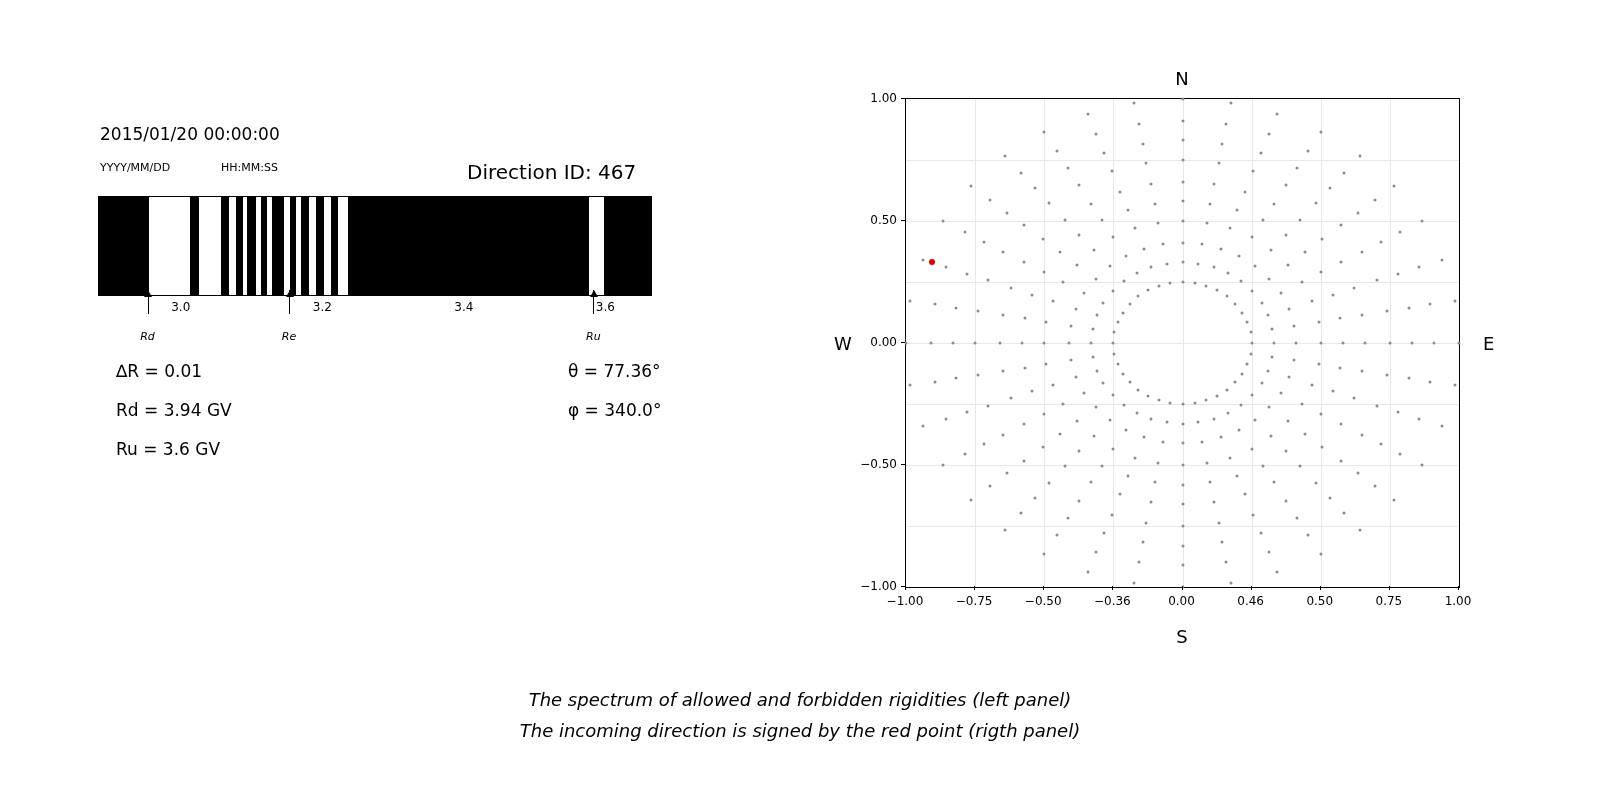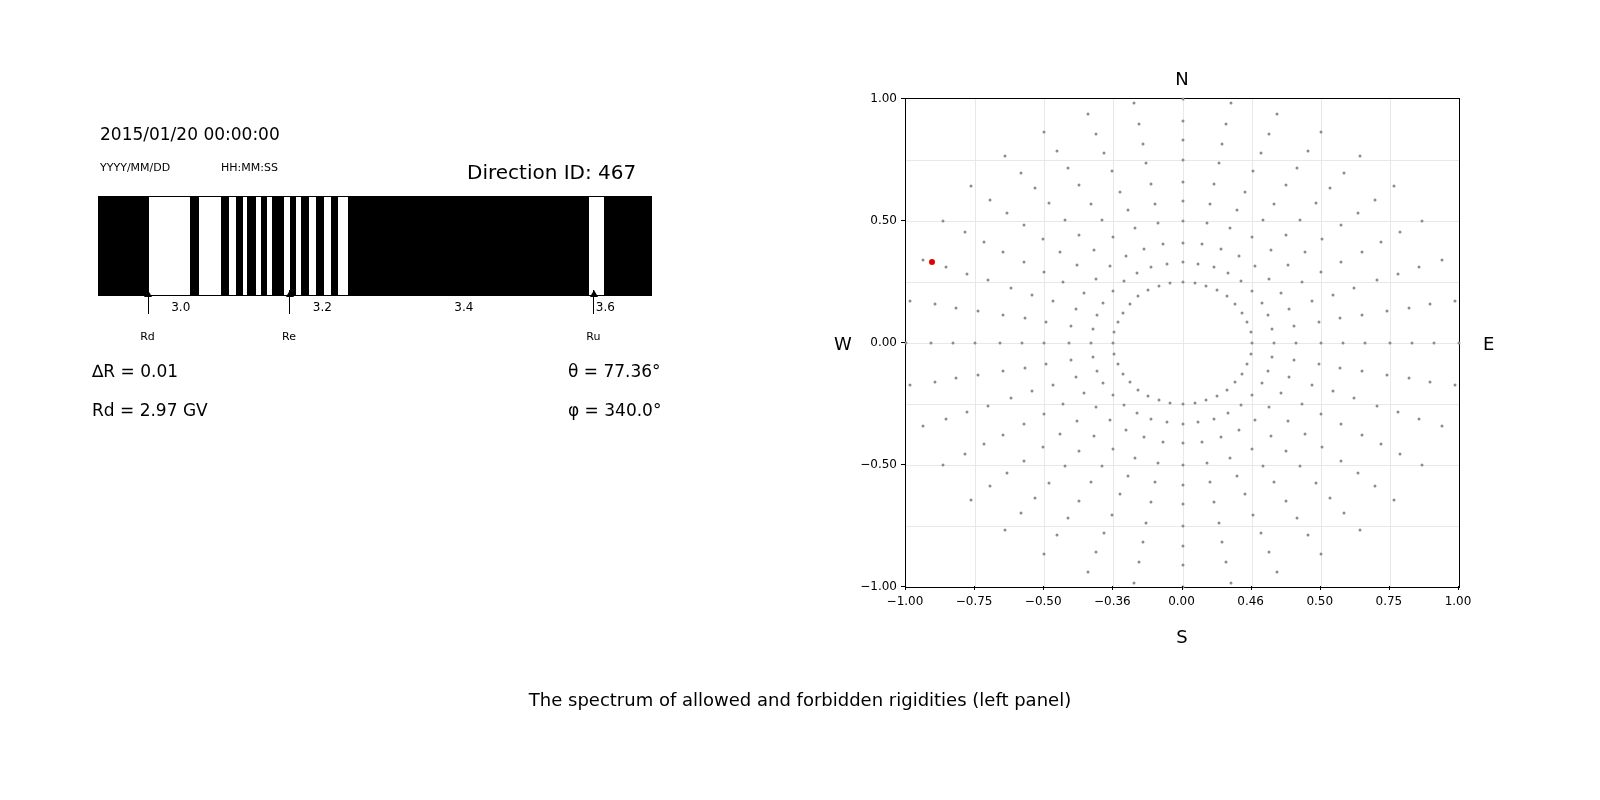--- a/index.html
+++ b/index.html
@@ -115,26 +115,27 @@
     border-left: 4px solid transparent;
     border-right: 4px solid transparent;
     border-bottom: 7px solid #000000;
   }
   .arrow-label {
     position: absolute;
     top: 34px;
     font-size: 11px;
     transform: translateX(-50%);
     white-space: nowrap;
+    font-style: italic;
   }
 
   
   .info-left {
     position: absolute;
-    left: 92px;
+    left: 116px;
     top: 352px;
     font-size: 17px;
     line-height: 39px;
   }
   .info-right {
     position: absolute;
     left: 568px;
     top: 352px;
     font-size: 17px;
     line-height: 39px;
@@ -215,20 +216,21 @@
 
   
   .caption {
     position: absolute;
     left: 0;
     top: 684px;
     width: 1600px;
     text-align: center;
     font-size: 18px;
     line-height: 31px;
+    font-style: italic;
   }
   .footer {
     position: absolute;
     left: 0;
     top: 755px;
     width: 1600px;
     text-align: center;
     font-size: 11px;
   }
 </style>
@@ -267,21 +269,22 @@
         <div class="arrow" style="left: 49.5385px;"></div>
         <div class="arrow-label" style="left: 49.5385px;">Rd</div>
         <div class="arrow" style="left: 191.077px;"></div>
         <div class="arrow-label" style="left: 191.077px;">Re</div>
         <div class="arrow" style="left: 495.385px;"></div>
         <div class="arrow-label" style="left: 495.385px;">Ru</div>
       </div>
 
     <div class="info-left">
       <div>∆R = 0.01</div>
-      <div>Rd = 2.97 GV</div>
+      <div>Rd = 3.94 GV</div>
+      <div>Ru = 3.6 GV</div>
     </div>
     <div class="info-right">
       <div>θ = 77.36°</div>
       <div>φ = 340.0°</div>
     </div>
   </div>
 
   <div class="right-panel">
     <div class="compass compass-n">N</div>
     <div class="compass compass-s">S</div>
@@ -691,15 +694,16 @@
         <div class="tick-y" style="left: 59px; width: 48px; top: 302px;">0.00</div>
         <div class="tickmark-y" style="left: 111px; top: 180px;"></div>
         <div class="tick-y" style="left: 59px; width: 48px; top: 180px;">0.50</div>
         <div class="tickmark-y" style="left: 111px; top: 58px;"></div>
         <div class="tick-y" style="left: 59px; width: 48px; top: 58px;">1.00</div>
       </div>
   </div>
 
   <div class="caption">
     <div>The spectrum of allowed and forbidden rigidities (left panel)</div>
+    <div>The incoming direction is signed by the red point (rigth panel)</div>
   </div>
 
 </div>
 
 </body></html>

